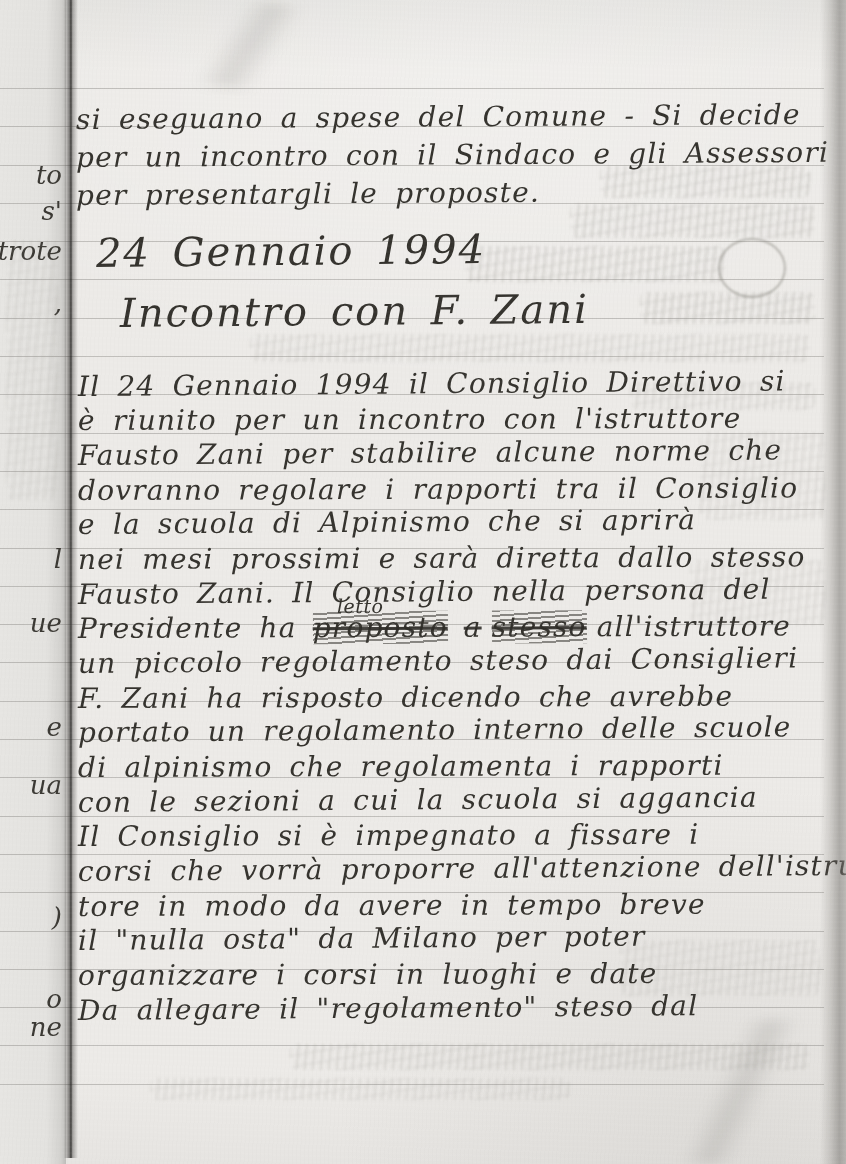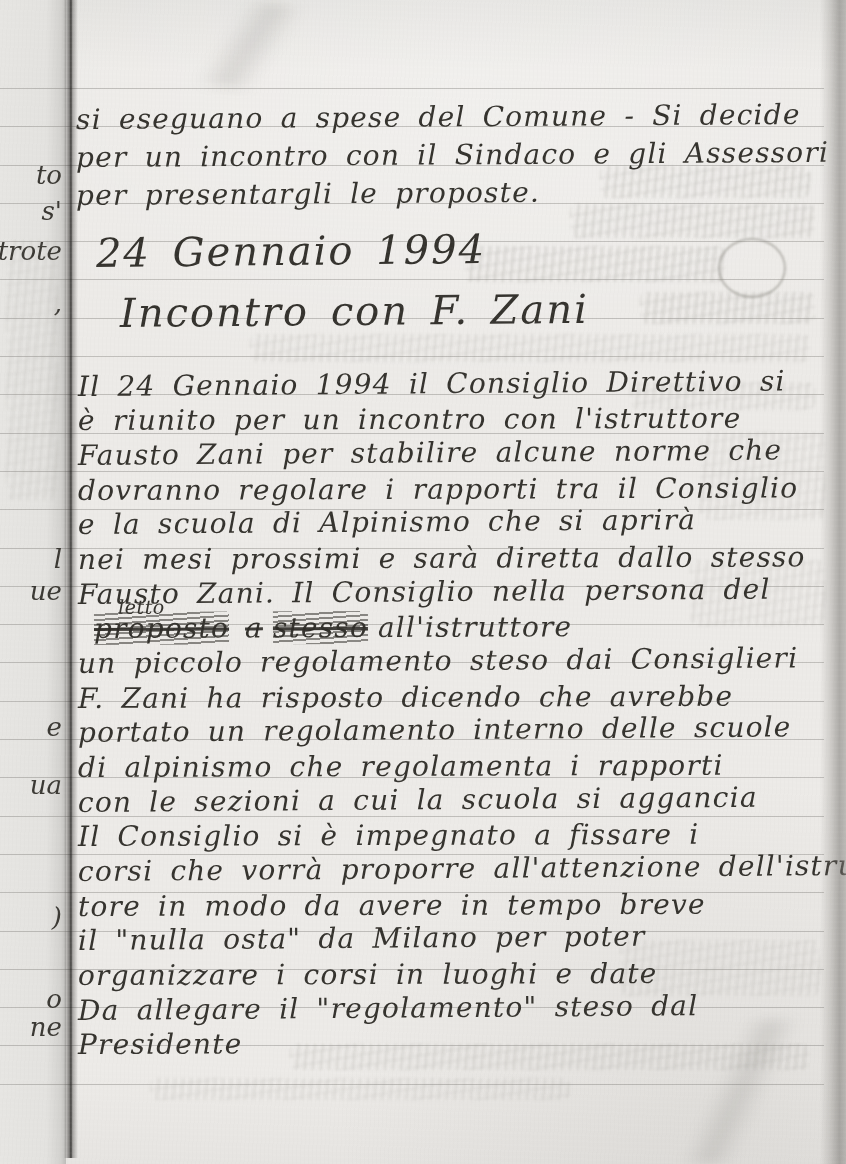--- a/index.html
+++ b/index.html
@@ -62,21 +62,21 @@
 <div class="scan">
 
   <div class="left-strip"></div>
   <div class="ruling"></div>
 
   <span class="fragment" style="top:160px">to</span>
   <span class="fragment" style="top:196px">s'</span>
   <span class="fragment" style="top:236px">ltrote</span>
   <span class="fragment" style="top:288px">,</span>
   <span class="fragment" style="top:544px">l</span>
-  <span class="fragment" style="top:576px">ue</span>
+  <span class="fragment" style="top:608px">ue</span>
   <span class="fragment" style="top:712px">e</span>
   <span class="fragment" style="top:770px">ua</span>
   <span class="fragment" style="top:902px">)</span>
   <span class="fragment" style="top:984px">o</span>
   <span class="fragment" style="top:1012px">ne</span>
 
   <div class="ghost" style="left:600px;top:166px;width:210px;height:32px"></div>
   <div class="ghost" style="left:570px;top:204px;width:245px;height:34px"></div>
   <div class="ghost" style="left:465px;top:246px;width:260px;height:36px"></div>
   <div class="ghost-circle" style="left:718px;top:238px;width:64px;height:56px"></div>
@@ -99,34 +99,33 @@
 
   <div class="handline body-line" style="top:370px">Il 24 Gennaio 1994 il Consiglio Direttivo si</div>
   <div class="handline body-line" style="top:404px">è riunito per un incontro con l'istruttore</div>
   <div class="handline body-line" style="top:439px">Fausto Zani per stabilire alcune norme che</div>
   <div class="handline body-line" style="top:474px">dovranno regolare i rapporti tra il Consiglio</div>
   <div class="handline body-line" style="top:508px">e la scuola di Alpinismo che si aprirà</div>
   <div class="handline body-line" style="top:543px">nei mesi prossimi e sarà diretta dallo stesso</div>
   <div class="handline body-line" style="top:578px">Fausto Zani. Il Consiglio nella persona del</div>
 
   <div class="handline body-line" style="top:612px">
-    <span class="sp"></span><span class="struck-wrap"><span class="insert-above">letto</span><span class="struck scribble">proposto</span></span><span class="sp"></span><span class="struck">a</span><span class="sp"></span><span class="struck scribble">stesso</span><span class="sp"></span><span>all'istruttore</span>
+    <span>Presidente ha</span><span class="sp"></span><span class="struck-wrap"><span class="insert-above">letto</span><span class="struck scribble">proposto</span></span><span class="sp"></span><span class="struck">a</span><span class="sp"></span><span class="struck scribble">stesso</span><span class="sp"></span><span>all'istruttore</span>
   </div>
 
   <div class="handline body-line" style="top:647px">un piccolo regolamento steso dai Consiglieri</div>
   <div class="handline body-line" style="top:682px">F. Zani ha risposto dicendo che avrebbe</div>
   <div class="handline body-line" style="top:716px">portato un regolamento interno delle scuole</div>
   <div class="handline body-line" style="top:751px">di alpinismo che regolamenta i rapporti</div>
   <div class="handline body-line" style="top:786px">con le sezioni a cui la scuola si aggancia</div>
   <div class="handline body-line" style="top:820px">Il Consiglio si è impegnato a fissare i</div>
   <div class="handline body-line" style="top:855px">corsi che vorrà proporre all'attenzione dell'istrut</div>
   <div class="handline body-line" style="top:890px">tore in modo da avere in tempo breve</div>
   <div class="handline body-line" style="top:924px">il "nulla osta" da Milano per poter</div>
   <div class="handline body-line" style="top:959px">organizzare i corsi in luoghi e date</div>
   <div class="handline body-line" style="top:994px">Da allegare il "regolamento" steso dal</div>
-  <div class="handline body-line" style="top:1028px">Presidente</div>
 
   <div class="crease" style="left:640px;top:1020px;width:200px;height:144px"></div>
   <div class="crease" style="left:120px;top:0px;width:260px;height:90px;transform:rotate(8deg)"></div>
   <div class="fold-line"></div>
   <div class="right-edge"></div>
   <div class="grain"></div>
 </div>
 
 </body></html>

